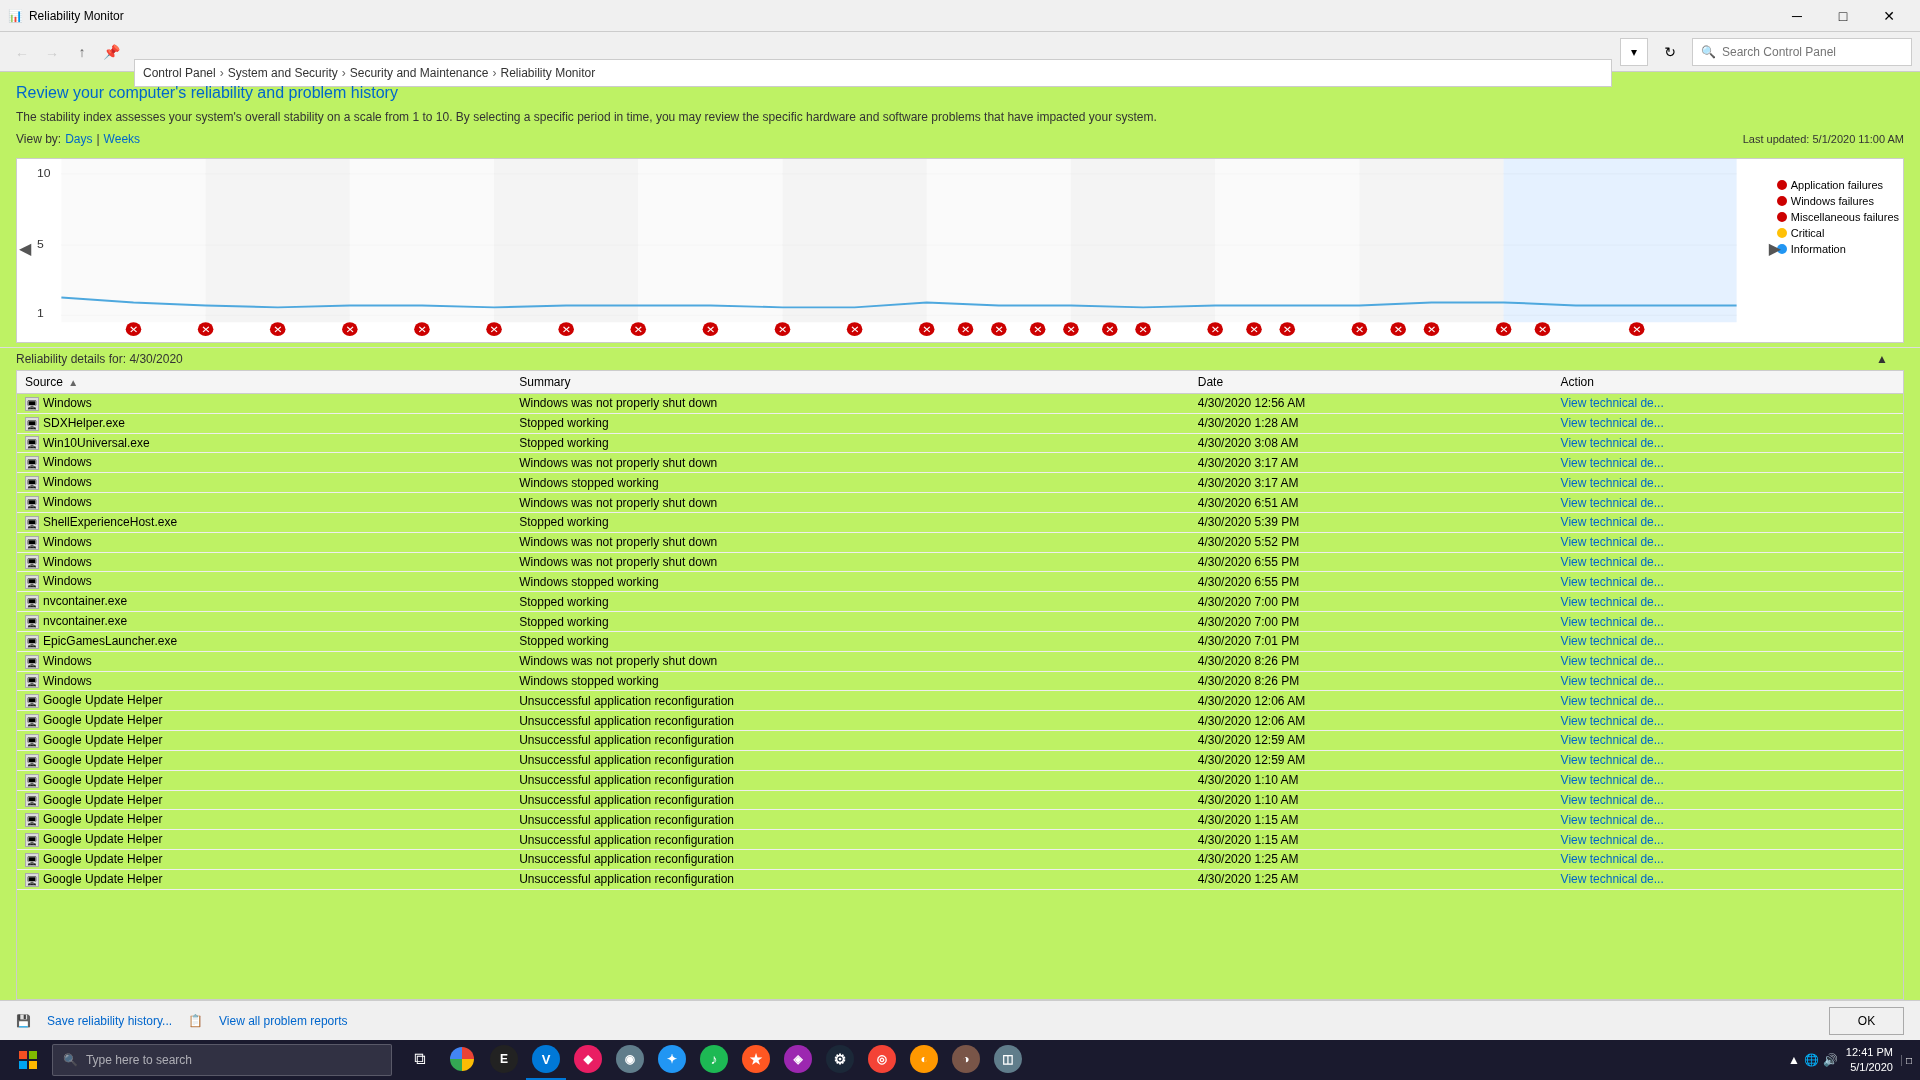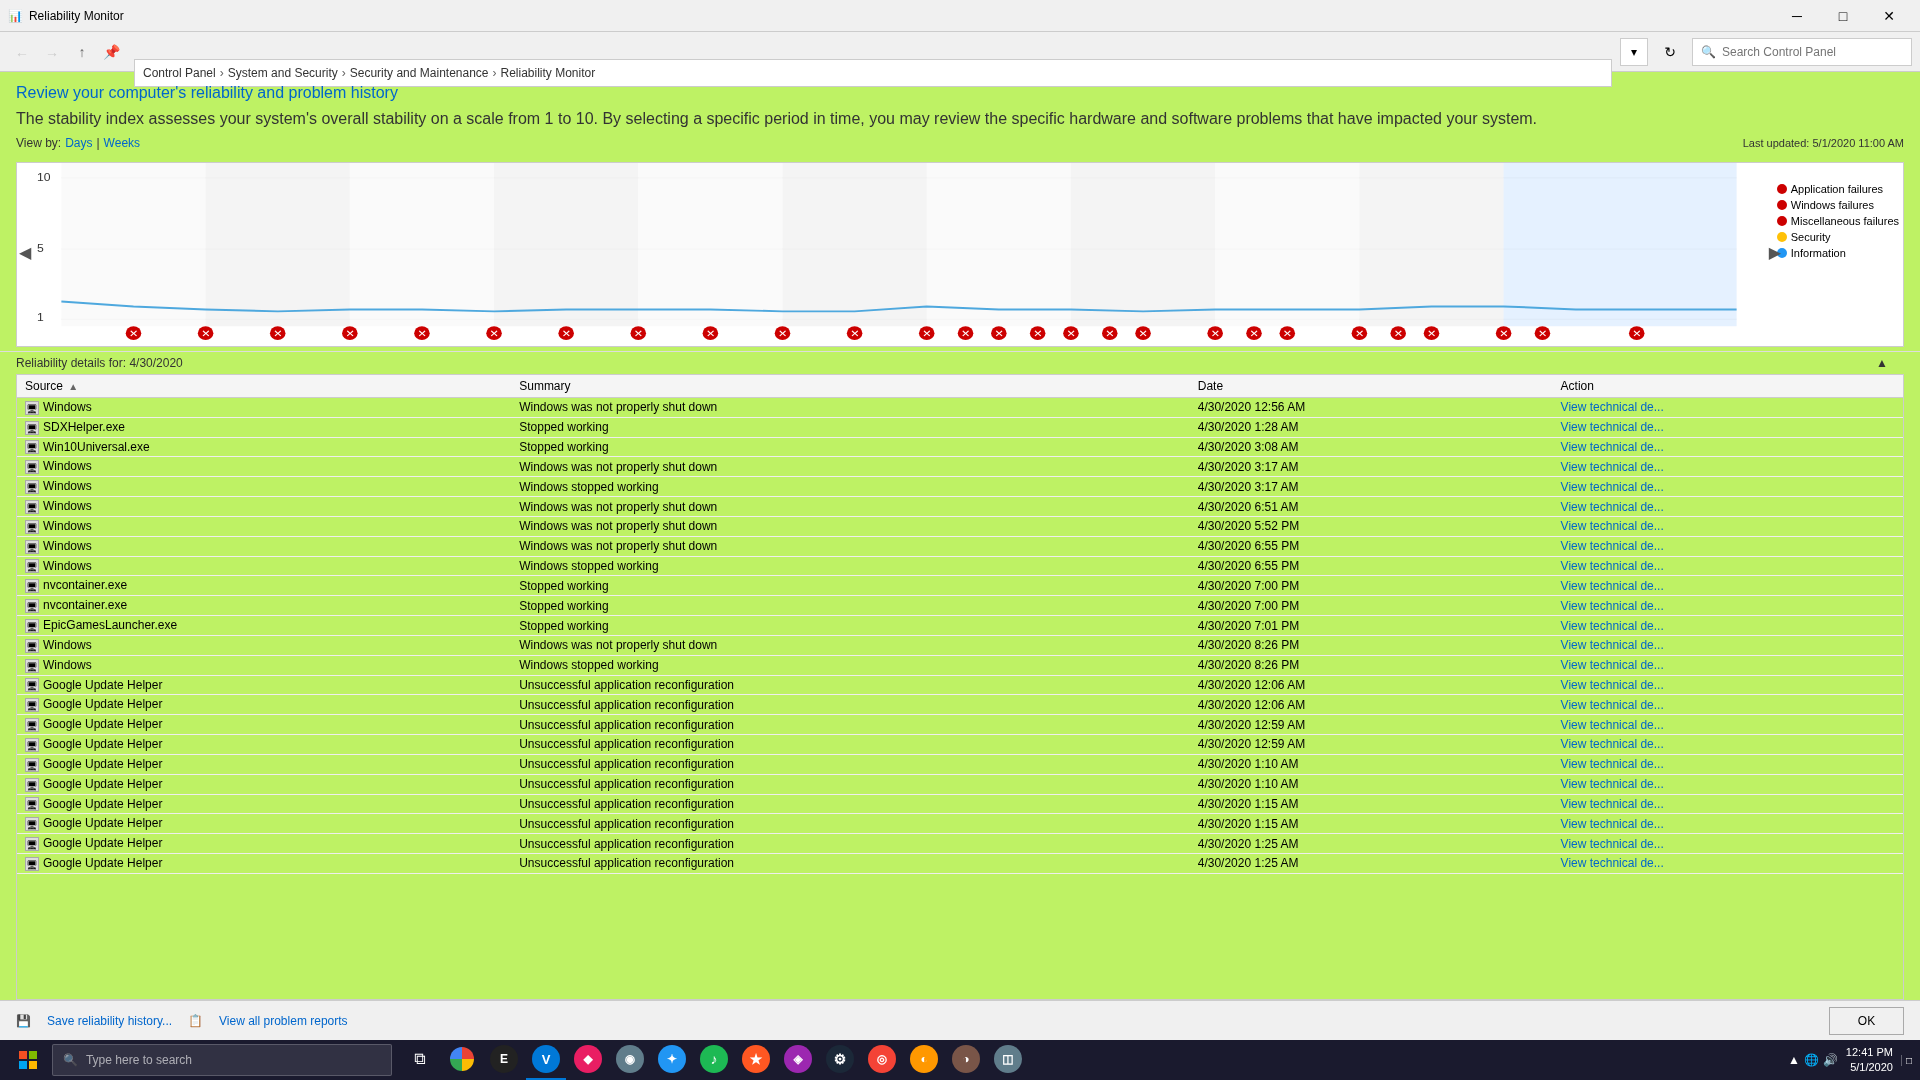--- a/index.html
+++ b/index.html
@@ -86,21 +86,21 @@
       padding: 12px 16px 8px 16px;
       flex-shrink: 0;
     }
     .page-title {
       font-size: 16px;
       color: #0066cc;
       font-weight: normal;
       margin-bottom: 8px;
     }
     .description {
-      font-size: 16px;
+      font-size: 12px;
       color: #333;
       margin-bottom: 8px;
     }
     .view-by {
       font-size: 12px;
       color: #333;
       display: flex;
       align-items: center;
       gap: 4px;
     }
@@ -455,21 +455,21 @@
       <div class="legend-item">
         <div class="legend-dot" style="background:#cc0000;"></div>
         <span>Windows failures</span>
       </div>
       <div class="legend-item">
         <div class="legend-dot" style="background:#cc0000;"></div>
         <span>Miscellaneous failures</span>
       </div>
       <div class="legend-item">
         <div class="legend-dot" style="background:#ffc107;"></div>
-        <span>Security</span>
+        <span>Critical</span>
       </div>
       <div class="legend-item">
         <div class="legend-dot" style="background:#2196f3;"></div>
         <span>Information</span>
       </div>
     </div>
 
     
     <div style="position:absolute; left:2px; top:80px; cursor:pointer; font-size:16px; color:#555;">◀</div>
     
@@ -524,20 +524,26 @@
       <td>4/30/2020 3:17 AM</td>
       <td><a class="link-blue">View technical de...</a></td>
     </tr>
           <tr>
       <td><span class="source-icon">🖥</span>Windows</td>
       <td>Windows was not properly shut down</td>
       <td>4/30/2020 6:51 AM</td>
       <td><a class="link-blue">View technical de...</a></td>
     </tr>
           <tr>
+      <td><span class="source-icon">🖥</span>ShellExperienceHost.exe</td>
+      <td>Stopped working</td>
+      <td>4/30/2020 5:39 PM</td>
+      <td><a class="link-blue">View technical de...</a></td>
+    </tr>
+          <tr>
       <td><span class="source-icon">🖥</span>Windows</td>
       <td>Windows was not properly shut down</td>
       <td>4/30/2020 5:52 PM</td>
       <td><a class="link-blue">View technical de...</a></td>
     </tr>
           <tr>
       <td><span class="source-icon">🖥</span>Windows</td>
       <td>Windows was not properly shut down</td>
       <td>4/30/2020 6:55 PM</td>
       <td><a class="link-blue">View technical de...</a></td>

